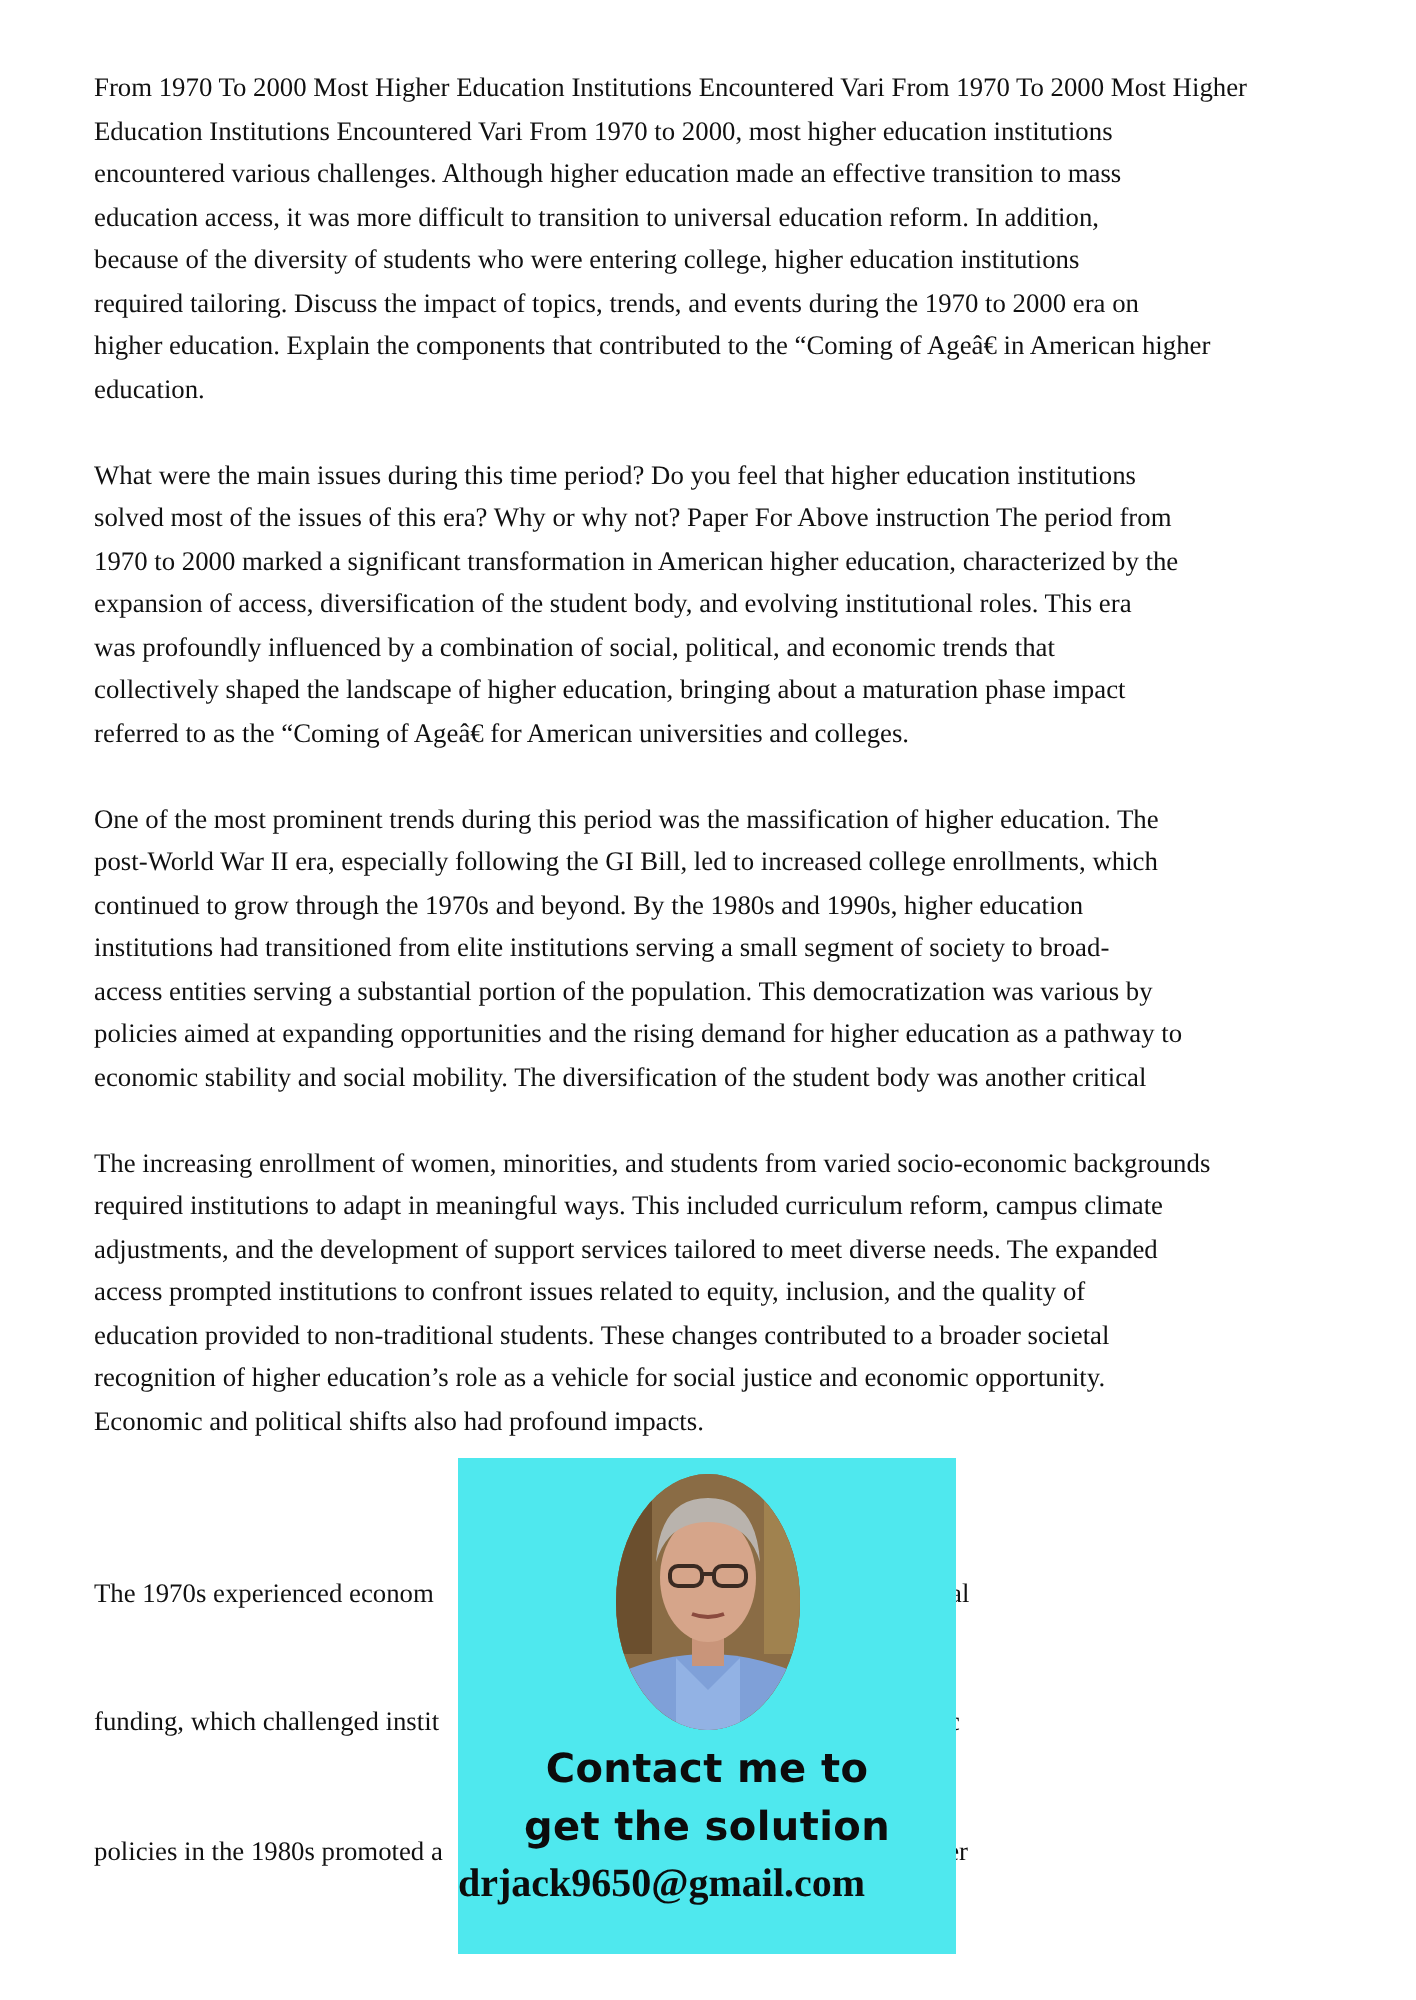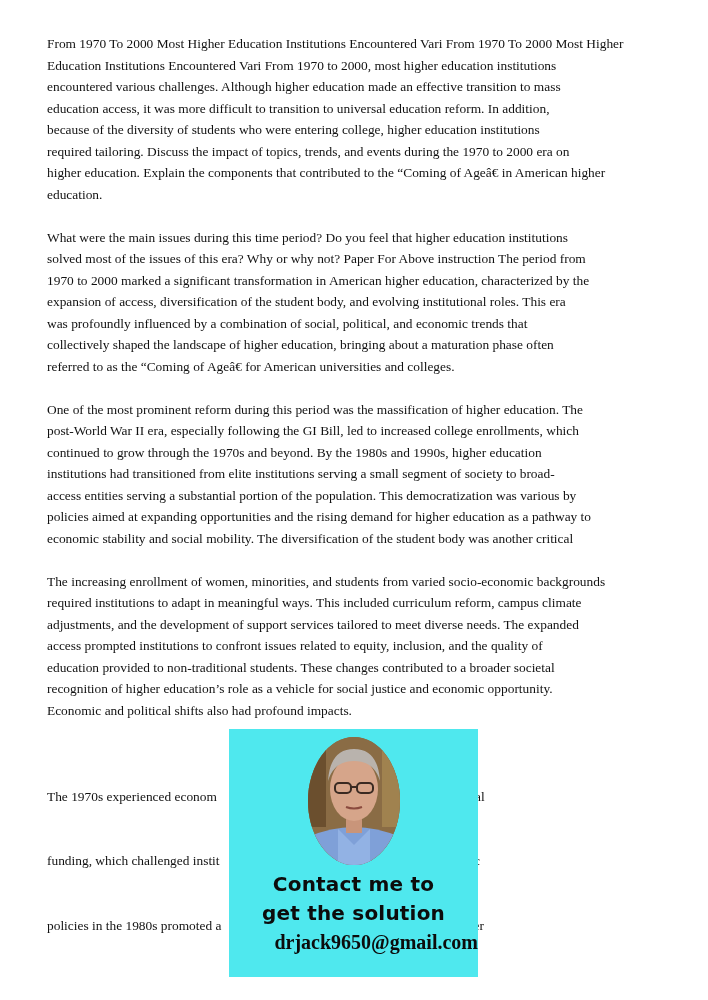--- a/index.html
+++ b/index.html
@@ -60,21 +60,21 @@
       line-height: 29px;
       color: #0c0c0c;
       letter-spacing: 0.2px;
     }
     .promo-heading .line { display: block; }
     .promo-email {
       position: absolute;
       left: 0;
       top: 200px;
       width: 100%;
-      text-align: right;
+      text-align: left;
       font-family: "Liberation Serif", "DejaVu Serif", serif;
       font-weight: bold;
       font-size: 20px;
       line-height: 26px;
       color: #0c0c0c;
     }
   </style>
 </head>
 <body>
 
@@ -88,25 +88,25 @@
     <span class="line">required tailoring. Discuss the impact of topics, trends, and events during the 1970 to 2000 era on</span>
     <span class="line">higher education. Explain the components that contributed to the “Coming of Ageâ€ in American higher</span>
     <span class="line">education.</span>
   </p>
   <p class="para">
     <span class="line">What were the main issues during this time period? Do you feel that higher education institutions</span>
     <span class="line">solved most of the issues of this era? Why or why not? Paper For Above instruction The period from</span>
     <span class="line">1970 to 2000 marked a significant transformation in American higher education, characterized by the</span>
     <span class="line">expansion of access, diversification of the student body, and evolving institutional roles. This era</span>
     <span class="line">was profoundly influenced by a combination of social, political, and economic trends that</span>
-    <span class="line">collectively shaped the landscape of higher education, bringing about a maturation phase often</span>
+    <span class="line">collectively shaped the landscape of higher education, bringing about a maturation phase impact</span>
     <span class="line">referred to as the “Coming of Ageâ€ for American universities and colleges.</span>
   </p>
   <p class="para">
-    <span class="line">One of the most prominent reform during this period was the massification of higher education. The</span>
+    <span class="line">One of the most prominent trends during this period was the massification of higher education. The</span>
     <span class="line">post-World War II era, especially following the GI Bill, led to increased college enrollments, which</span>
     <span class="line">continued to grow through the 1970s and beyond. By the 1980s and 1990s, higher education</span>
     <span class="line">institutions had transitioned from elite institutions serving a small segment of society to broad-</span>
     <span class="line">access entities serving a substantial portion of the population. This democratization was various by</span>
     <span class="line">policies aimed at expanding opportunities and the rising demand for higher education as a pathway to</span>
     <span class="line">economic stability and social mobility. The diversification of the student body was another critical</span>
   </p>
   <p class="para">
     <span class="line">The increasing enrollment of women, minorities, and students from varied socio-economic backgrounds</span>
     <span class="line">required institutions to adapt in meaningful ways. This included curriculum reform, campus climate</span>

